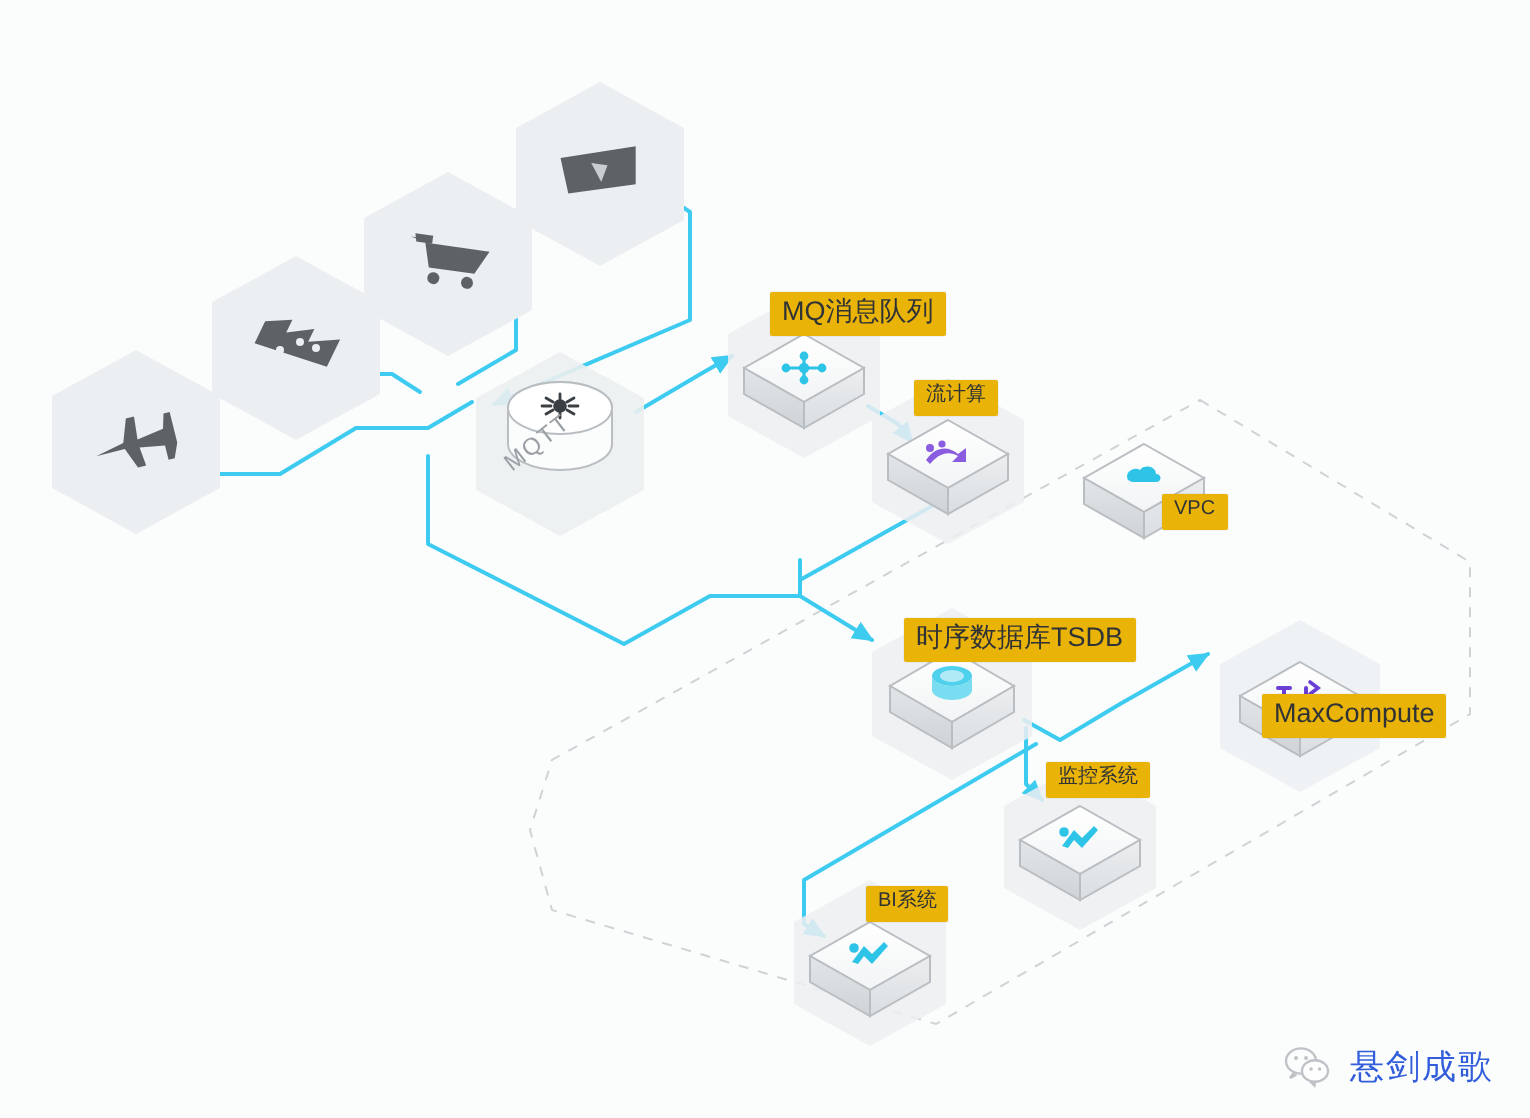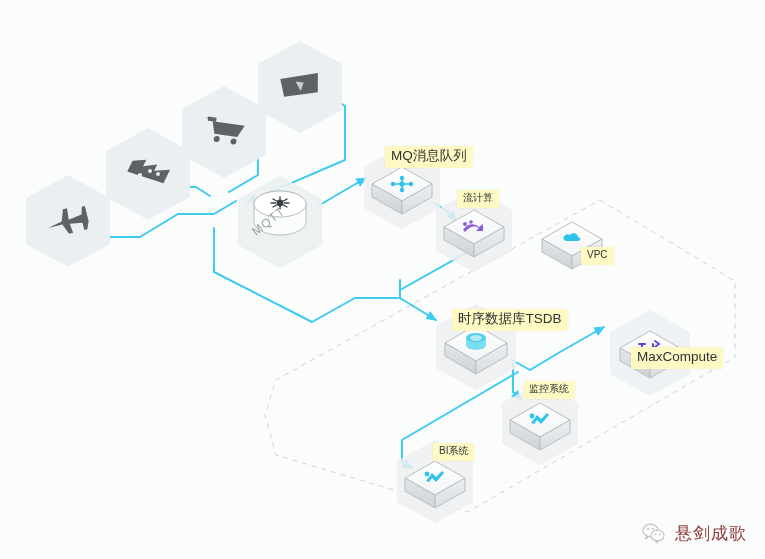--- a/index.html
+++ b/index.html
@@ -7,39 +7,39 @@
     width:765px;height:559px;
     background:#fbfcfc;
     font-family:"Liberation Sans","DejaVu Sans",sans-serif;
     overflow:hidden;position:relative;
   }
   #stage{position:absolute;inset:0;}
   svg#diagram{position:absolute;left:0;top:0;width:765px;height:559px;}
 
   .node-label{
     position:absolute;
-    background:#fef9c3;
+    background:#eab308;
     color:#2f3336;
     font-size:13.5px;
     line-height:1.25;
     padding:2px 6px 3px 6px;
     white-space:nowrap;
     border-radius:1px;
     box-shadow:0 0 0 0.5px rgba(0,0,0,0.04);
     z-index:5;
   }
   .node-label.small{font-size:10px;}
 
   .watermark{
     position:absolute;right:18px;bottom:14px;
     display:flex;align-items:center;gap:9px;
     z-index:9;opacity:.9;
   }
   .watermark .wm-text{
-    font-size:17px;color:#7f1d1d;
+    font-size:17px;color:#1d4ed8;
     font-family:"Liberation Serif","DejaVu Serif",serif;
     letter-spacing:1px;
   }
 </style>
 </head>
 <body>
 
 <div id="stage">
 
   <svg id="diagram" viewBox="0 0 765 559">

